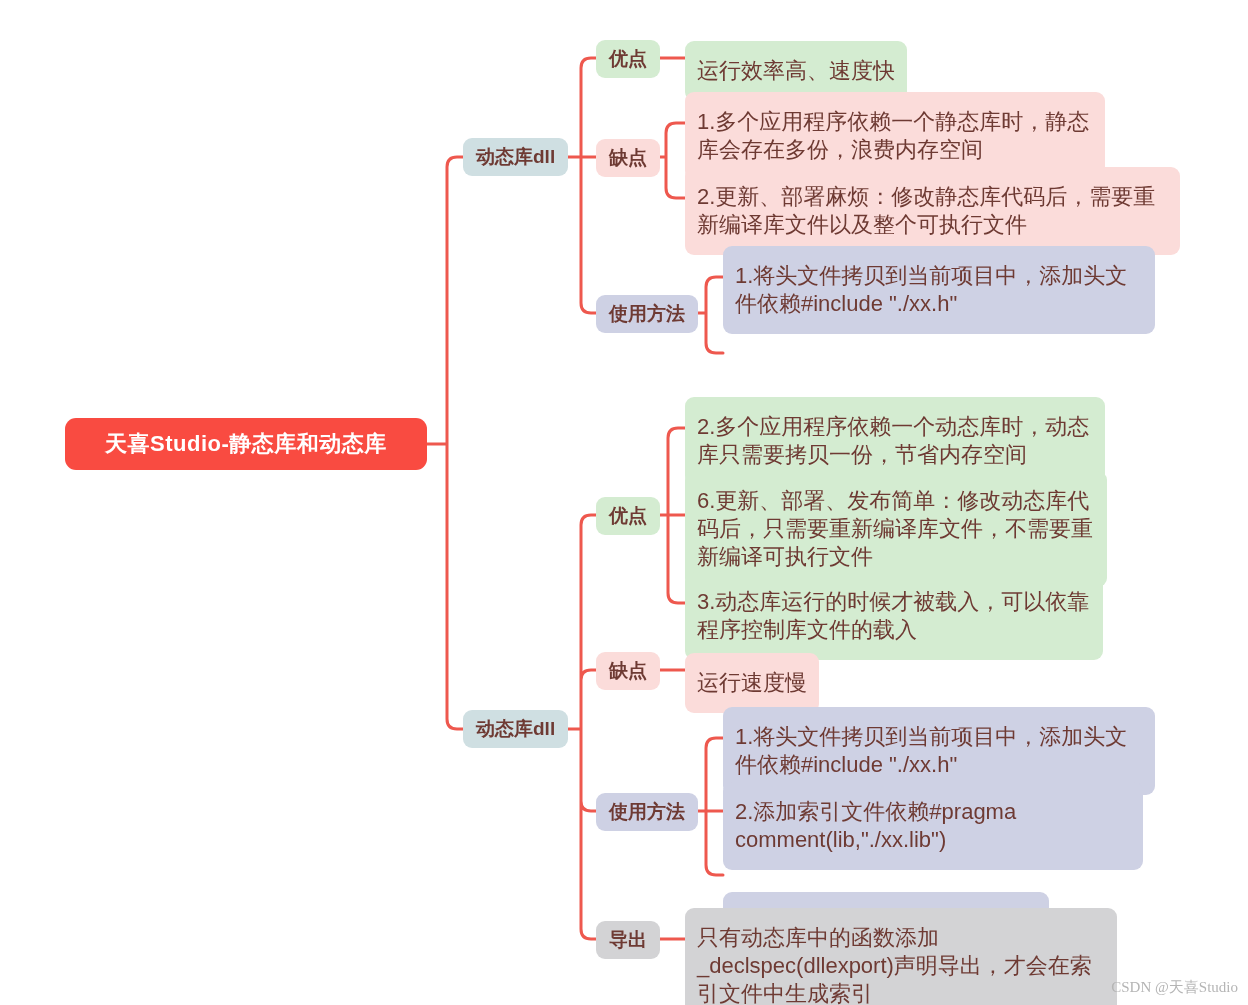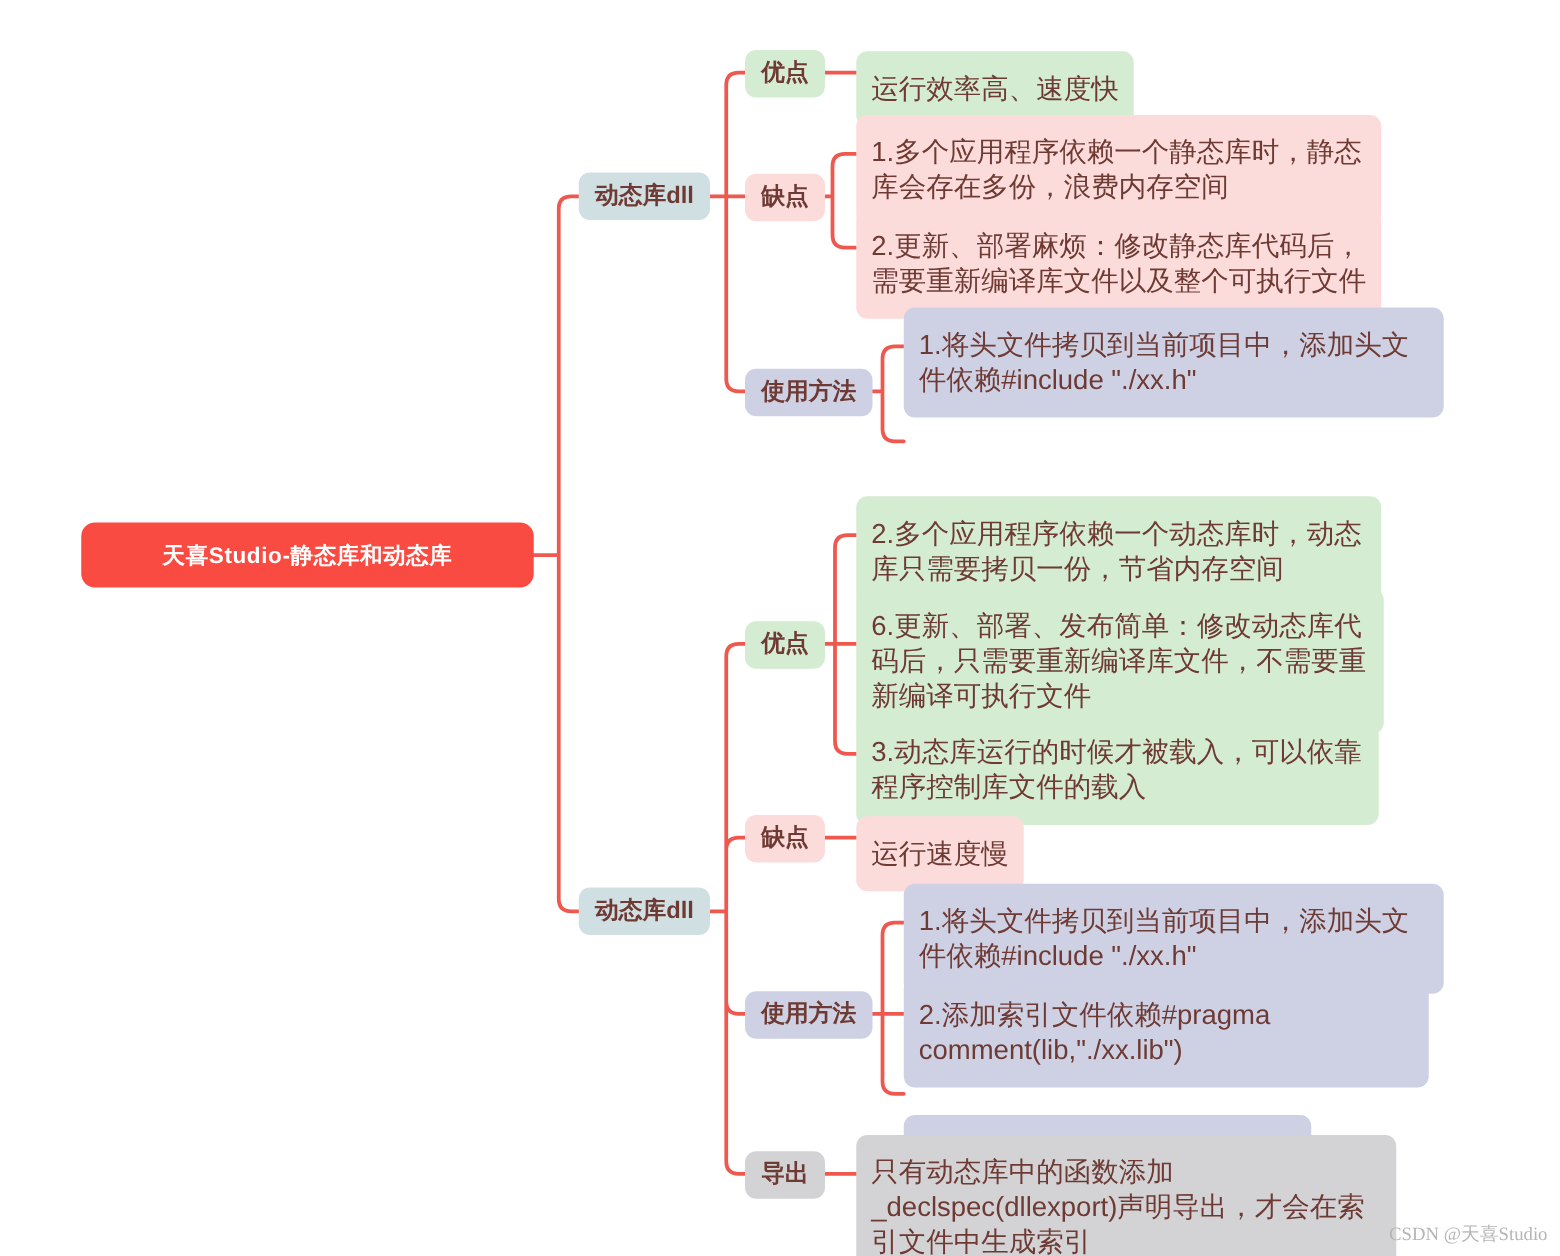--- a/index.html
+++ b/index.html
@@ -1,21 +1,21 @@
 <!DOCTYPE html>
 <html style="--red: #f94b41; --line: #ee584e; --teal: #cfdfe2; --green: #d4ecd1; --pink: #fbdcda; --lavender: #ced1e4; --gray: #d3d3d5; --ink: #6e3a33; --watermark: #b5b5b5;"><head>
 <meta charset="utf-8">
 <style>
   html,body{margin:0;padding:0;background:#ffffff;}
   body{font-family:"Liberation Sans","DejaVu Sans",sans-serif;}
   .canvas{position:relative;width:1248px;height:1005px;background:#ffffff;overflow:hidden;}
   svg.connectors{position:absolute;left:0;top:0;width:1248px;height:1005px;}
   svg.connectors path{fill:none;stroke:var(--line);stroke-width:3;stroke-linecap:round;stroke-linejoin:round;}
   .node{position:absolute;box-sizing:border-box;border-radius:9px;color:var(--ink);white-space:pre-wrap;}
-  .root{background:var(--red);color:#ffffff;font-weight:bold;font-size:18px;border-radius:11px;
+  .root{background:var(--red);color:#ffffff;font-weight:bold;font-size:22px;border-radius:11px;
         display:flex;align-items:center;justify-content:center;text-align:center;letter-spacing:.5px;}
   .topic{font-size:19px;line-height:28px;padding:5px 13px;white-space:nowrap;font-weight:bold;}
   .content{font-size:22px;line-height:28px;padding:16px 12px;}
   .oneline{white-space:nowrap;}
   .bg-teal{background:var(--teal);}
   .bg-green{background:var(--green);}
   .bg-pink{background:var(--pink);}
   .bg-lav{background:var(--lavender);}
   .bg-gray{background:var(--gray);}
   .watermark{position:absolute;right:10px;bottom:8px;font-size:15px;color:var(--watermark);font-family:Liberation Serif, serif;}
@@ -41,21 +41,21 @@
   <div class="node root" style="left:65px;top:418px;width:362px;height:52px">天喜Studio-静态库和动态库</div>
 
   <div class="node topic bg-teal" style="left:463px;top:138px">动态库dll</div>
   <div class="node topic bg-teal" style="left:463px;top:710px">动态库dll</div>
 
   <div class="node topic bg-green" style="left:596px;top:40px">优点</div>
   <div class="node content oneline bg-green" style="left:685px;top:41px">运行效率高、速度快</div>
 
   <div class="node topic bg-pink" style="left:596px;top:139px">缺点</div>
   <div class="node content bg-pink" style="left:685px;top:92px;width:420px">1.多个应用程序依赖一个静态库时，静态库会存在多份，浪费内存空间</div>
-  <div class="node content bg-pink" style="left:685px;top:167px;width:420px">2.更新、部署麻烦：修改静态库代码后，需要重新编译库文件以及整个可执行文件</div>
+  <div class="node content bg-pink" style="left:685px;top:167px;width:495px">2.更新、部署麻烦：修改静态库代码后，需要重新编译库文件以及整个可执行文件</div>
 
   <div class="node topic bg-lav" style="left:596px;top:295px">使用方法</div>
   <div class="node content bg-lav" style="left:723px;top:246px;width:432px">1.将头文件拷贝到当前项目中，添加头文件依赖#include "./xx.h"</div>
 
   <div class="node topic bg-green" style="left:596px;top:497px">优点</div>
   <div class="node content bg-green" style="left:685px;top:397px;width:420px">2.多个应用程序依赖一个动态库时，动态库只需要拷贝一份，节省内存空间</div>
   <div class="node content bg-green" style="left:685px;top:471px;width:422px">6.更新、部署、发布简单：修改动态库代码后，只需要重新编译库文件，不需要重新编译可执行文件</div>
   <div class="node content bg-green" style="left:685px;top:572px;width:418px">3.动态库运行的时候才被载入，可以依靠程序控制库文件的载入</div>
 
   <div class="node topic bg-pink" style="left:596px;top:652px">缺点</div>

